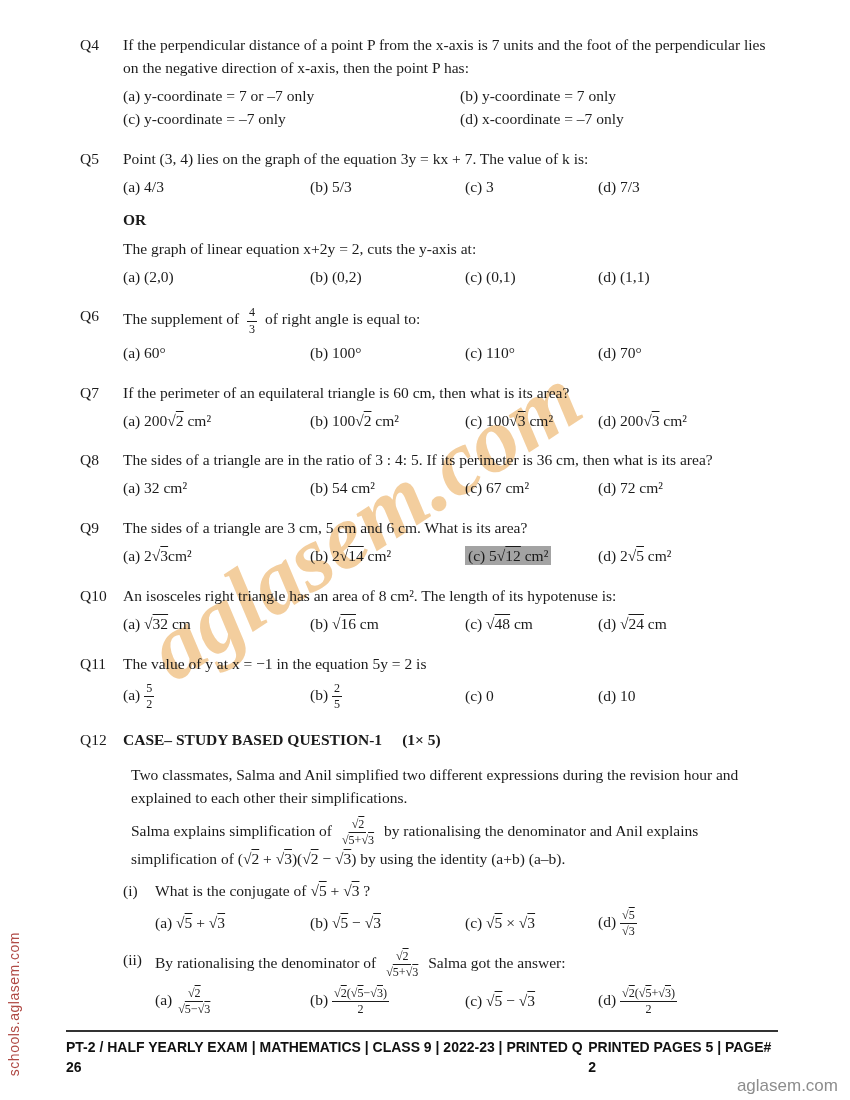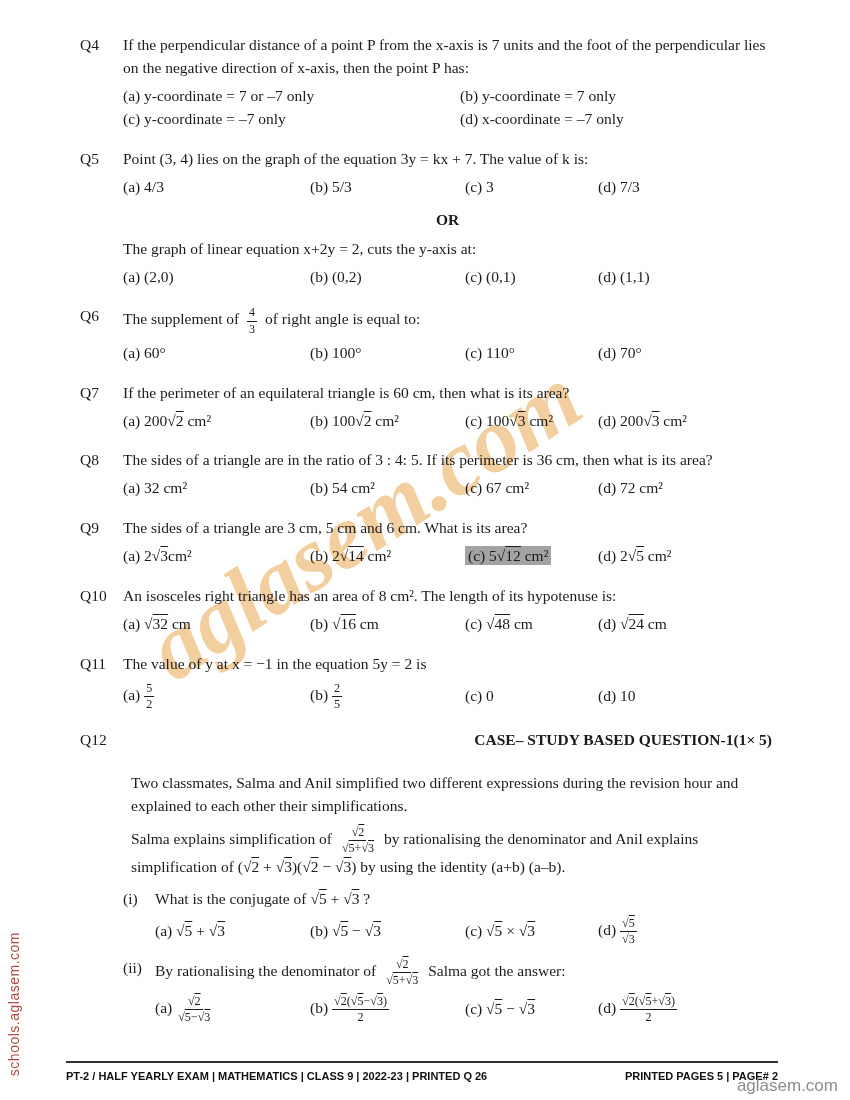--- a/index.html
+++ b/index.html
@@ -11,38 +11,38 @@
   }
   .content{position:absolute;left:80px;right:78px;top:34px;}
   .q{display:flex;margin-bottom:7px;}
   .qnum{width:43px;flex:none;}
   .qbody{flex:1;min-width:0;}
   .qtext{margin-bottom:2px;}
   .opts4{display:grid;grid-template-columns:187px 155px 133px 1fr;align-items:center;margin:5px 0 10px;}
   .opts2{display:grid;grid-template-columns:337px 1fr;margin:5px 0 10px;}
   .optsi{display:grid;grid-template-columns:155px 155px 133px 1fr;align-items:center;margin:5px 0 10px;padding-left:32px;}
   .opt{white-space:nowrap;}
-  .or{text-align:center;font-weight:700;margin:4px 0 6px;}
+  .or{text-align:left;font-weight:700;margin:4px 0 6px;}
   .bold{font-weight:700;}
-  .q12head{display:flex;justify-content:flex-end;margin-bottom:20px;}
+  .q12head{display:flex;justify-content:flex-start;margin-bottom:12px;gap:20px;}
   .para{margin:7px 8px;}
   .subq{display:flex;margin:9px 0 2px;}
   .subnum{width:32px;flex:none;}
   .frac{display:inline-flex;flex-direction:column;align-items:center;vertical-align:middle;
         font-size:0.78em;line-height:1.25;margin:0 4px;text-align:center;}
   .frac .fn{border-bottom:1px solid #1b1b1b;padding:0 2px;}
   .frac .fd{padding:0 2px;}
   .ol{text-decoration:overline;}
   .hl{background:#a3a3a3;padding:1px 3px;}
   .footer{
-    position:absolute;left:66px;right:72px;bottom:16px;
+    position:absolute;left:66px;right:72px;bottom:22px;
     border-top:2px solid #333;padding-top:5px;
     display:flex;justify-content:space-between;
     font-family:"Liberation Sans","DejaVu Sans",sans-serif;
-    font-weight:700;font-size:11px;color:#111;
+    font-weight:700;font-size:14px;color:#111;
   }
   .watermark{
     position:absolute;left:120px;top:600px;
     transform:rotate(-33deg);transform-origin:left top;
     font-size:92px;font-weight:700;font-style:italic;
     color:rgba(232,158,62,0.50);white-space:nowrap;pointer-events:none;
   }
   .side-left{
     position:absolute;left:4px;bottom:24px;
     writing-mode:vertical-rl;transform:rotate(180deg);

